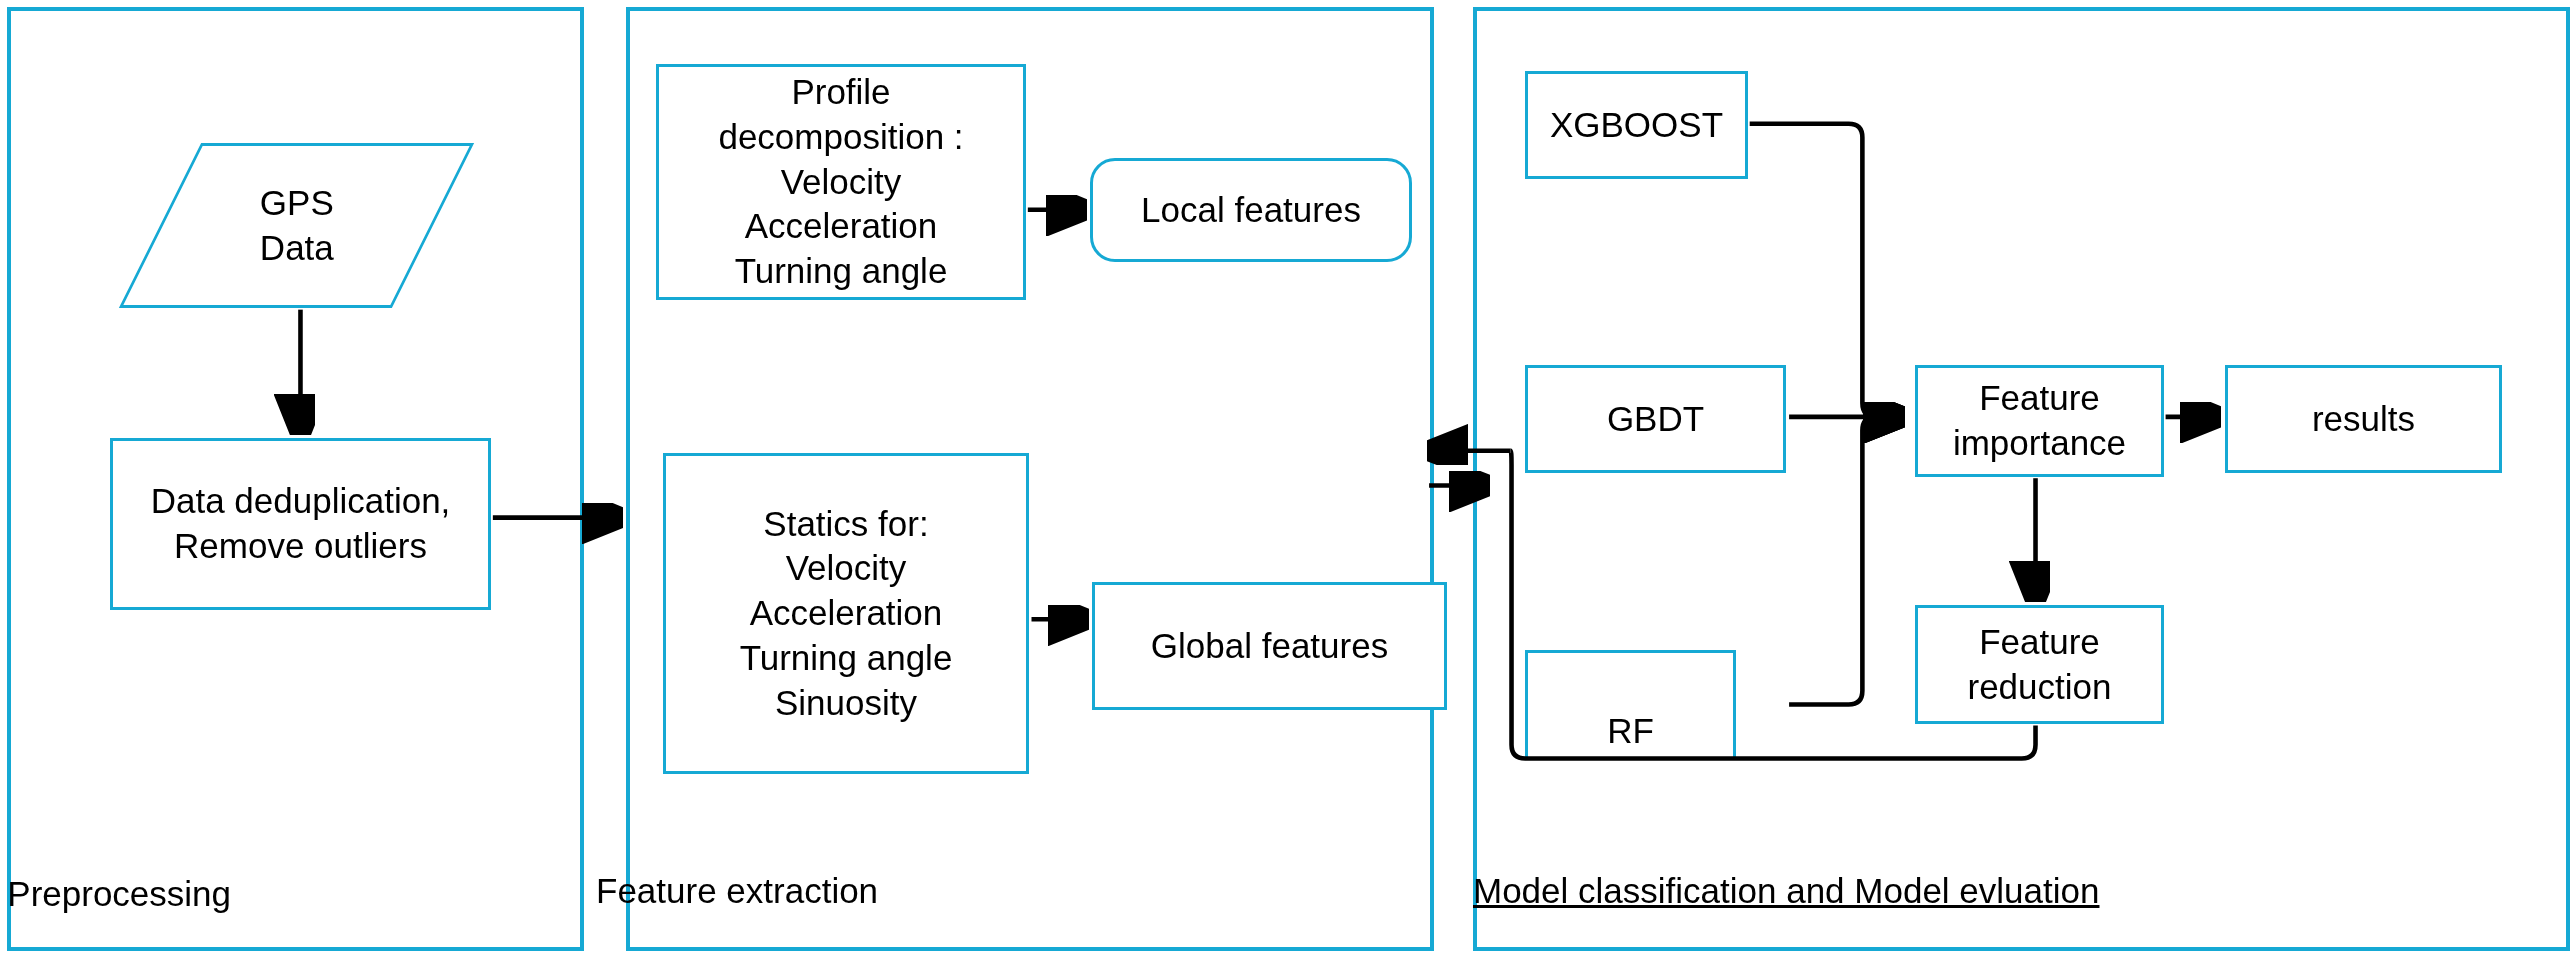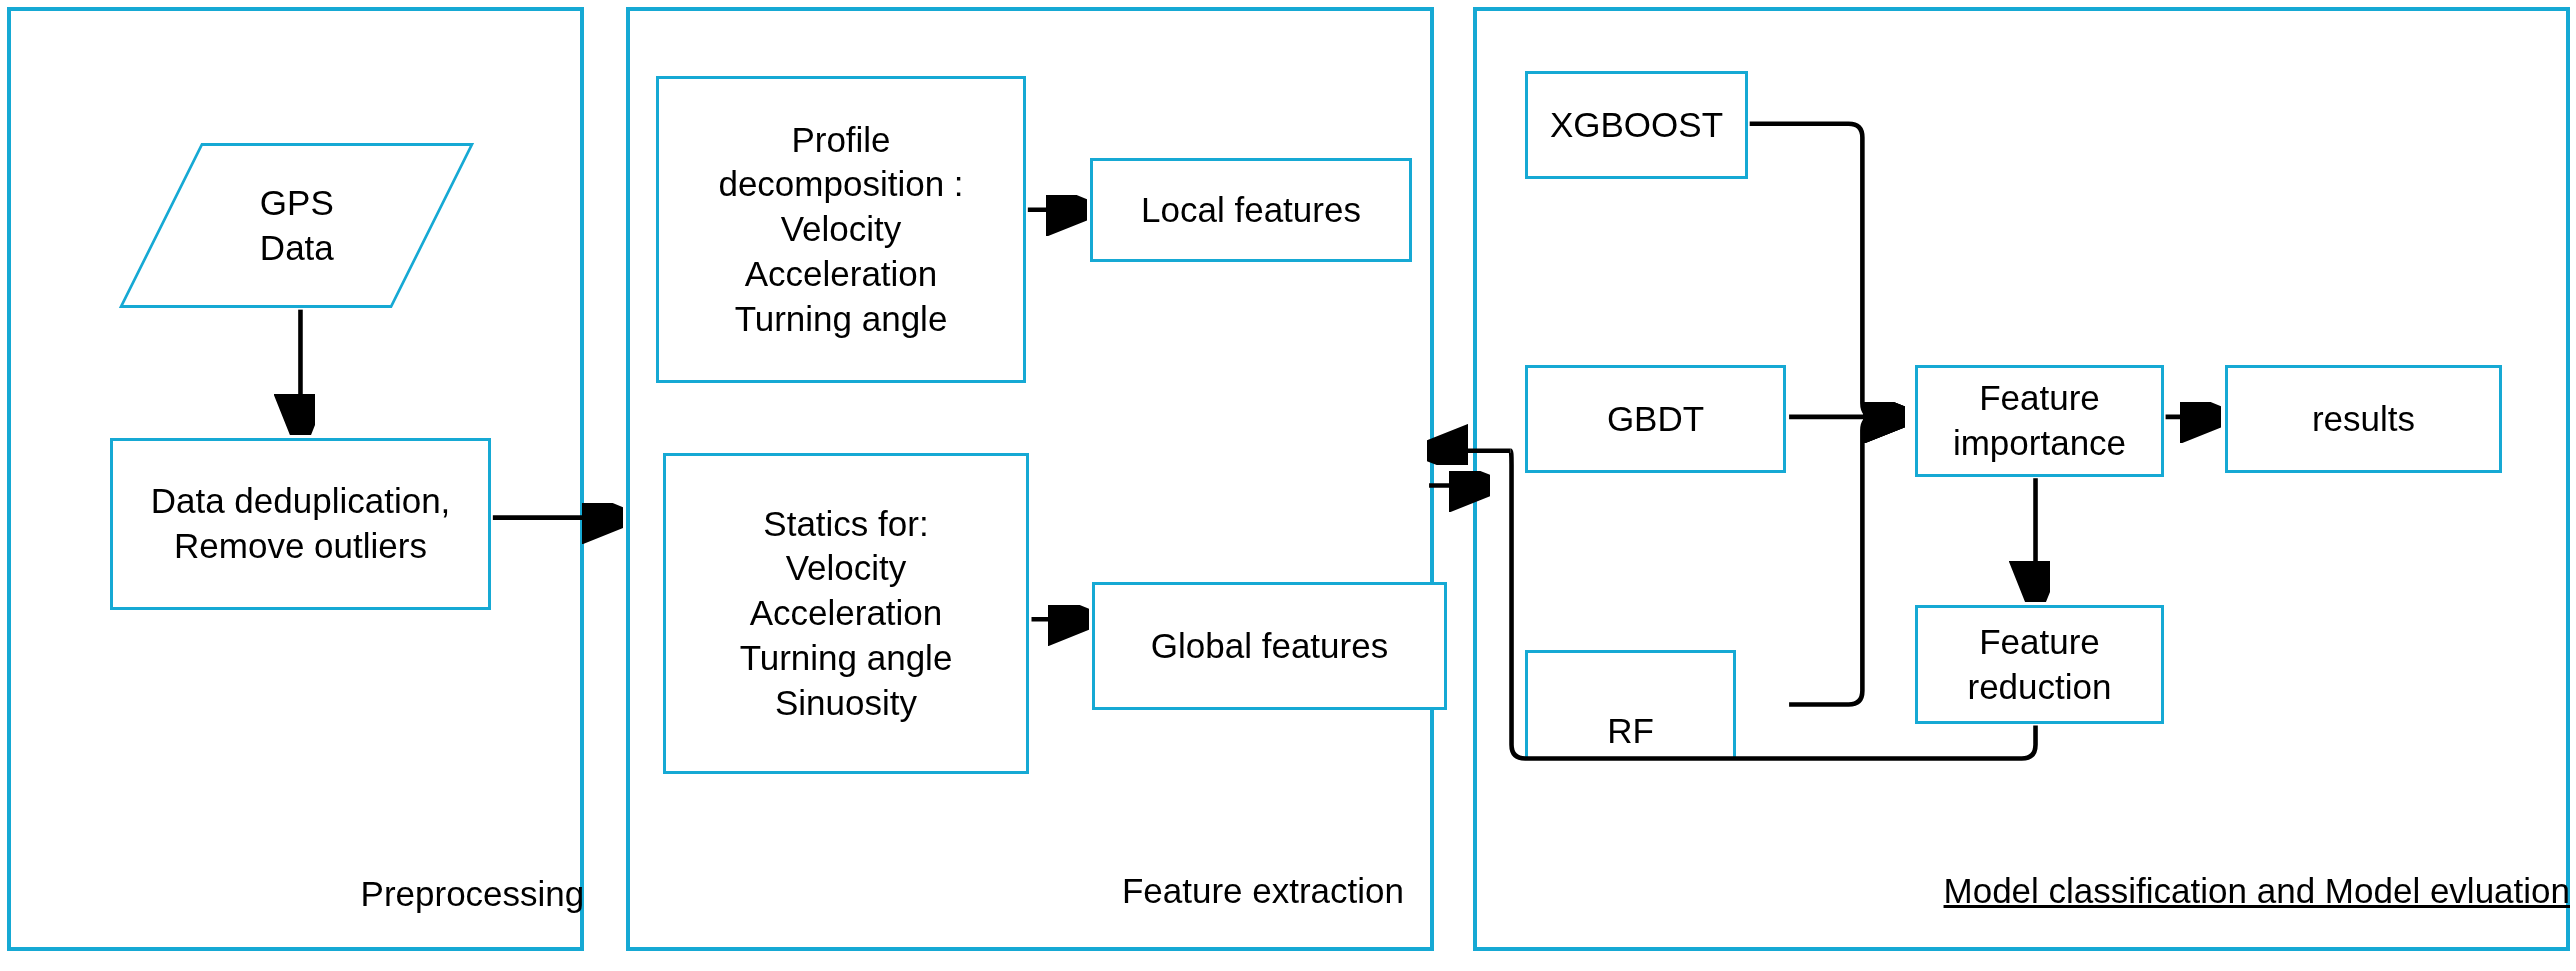--- a/index.html
+++ b/index.html
@@ -17,21 +17,21 @@
     overflow: hidden;
   }
   .panel {
     position: absolute;
     box-sizing: border-box;
     border: 4.6px solid #16a9d4;
     background: transparent;
   }
   .panel-label {
     position: absolute;
-    text-align: right;
+    text-align: left;
     color: #000000;
     font-size: 35px;
     line-height: 1.1;
     white-space: nowrap;
   }
   .node {
     position: absolute;
     box-sizing: border-box;
     border: 3.7px solid #16a9d4;
     background: #ffffff;
@@ -96,29 +96,29 @@
   <div class="parallelogram" style="left:160px; top:143px; width:273px; height:165px;">
     <span class="lines">GPS
 Data</span>
   </div>
 
   <div class="node" style="left:110px; top:438px; width:381px; height:172px;">
     <span class="lines">Data deduplication,
 Remove outliers</span>
   </div>
 
-  <div class="node" style="left:656px; top:76px; width:370px; height:307px;">
+  <div class="node" style="left:656px; top:64px; width:370px; height:236px;">
     <span class="lines">Profile
 decomposition :
 Velocity
 Acceleration
 Turning angle</span>
   </div>
 
-  <div class="node" style="left:1090px; top:158px; width:322px; height:104px;">
+  <div class="node" style="left:1090px; top:158px; width:322px; height:104px;border-radius:25px;">
     <span class="lines">Local features</span>
   </div>
 
   <div class="node" style="left:663px; top:453px; width:366px; height:321px;">
     <span class="lines">Statics for:
 Velocity
 Acceleration
 Turning angle
 Sinuosity</span>
   </div>

